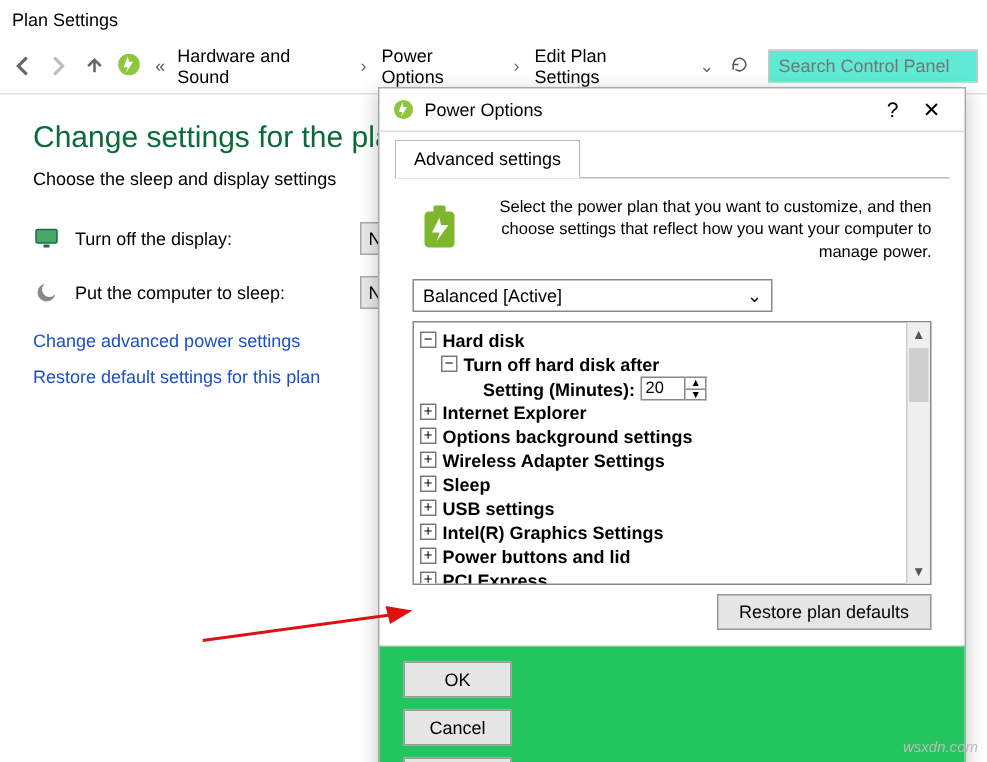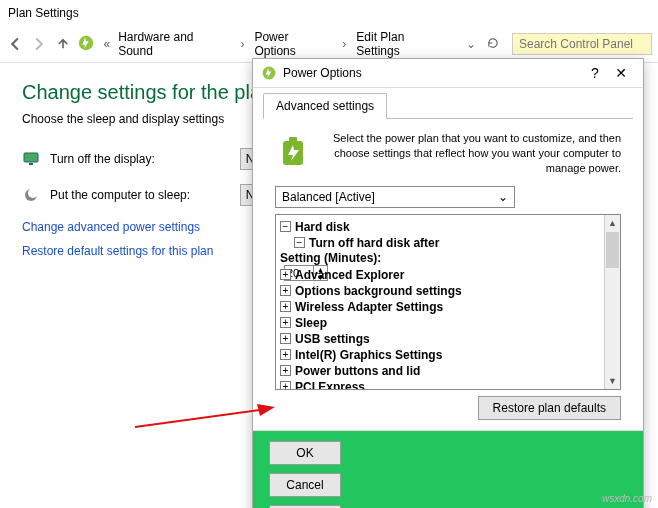--- a/index.html
+++ b/index.html
@@ -6,21 +6,21 @@
 body { margin: 0; background: #fff; font-size: 12px; color: #000; width: 658px; height: 508px; overflow: hidden; position: relative; }
 
 .window-title { padding: 6px 8px; font-size: 12px; }
 .toolbar { display: flex; align-items: center; padding: 4px 6px; gap: 6px; border-bottom: 1px solid #e0e0e0; }
 .toolbar .nav-arrow { width: 18px; height: 18px; display:flex; align-items:center; justify-content:center; color:#555; }
 .toolbar .sep { color:#555; margin:0 2px; }
 .toolbar .crumb { font-size:12px; }
 .toolbar .chev { margin:0 4px; color:#666; }
 .toolbar .spacer { flex:1; }
 .toolbar .refresh { width:20px; }
-.search { width:140px; height:22px; border:1px solid #ccc; padding:2px 6px; font-size:12px; color:#777; background:#fef9c3; }
+.search { width:140px; height:22px; border:1px solid #ccc; padding:2px 6px; font-size:12px; color:#777; background:#5eead4; }
 
 .page { padding: 18px 22px; }
 .page h1 { color:#0a6b3a; font-weight:400; font-size:20px; margin:0 0 8px; }
 .page .subtitle { font-size:12px; margin-bottom:22px; }
 .row { display:flex; align-items:center; margin-bottom:14px; gap:10px; }
 .row .icon { width:18px; height:18px; display:flex; align-items:center; justify-content:center; }
 .row .label { font-size:12px; width:180px; }
 .small-dd { width:20px; height:22px; border:1px solid #aaa; background:#e9e9e9; display:flex; align-items:center; justify-content:center; font-size:12px; }
 .link { color:#1a4fc7; text-decoration:none; font-size:12px; display:block; margin-bottom:10px; cursor:pointer; }
 
@@ -37,21 +37,21 @@
 .dlg-info { display:flex; gap:10px; margin:0 12px 10px;text-align:right; }
 .dlg-info .bigicon { width:40px; height:40px; flex-shrink:0; }
 .dlg-info .txt { font-size:11px; line-height:1.35; }
 .plan-dd { margin:0 12px 6px; width:240px; height:22px; border:1px solid #888; background:#fff; display:flex; align-items:center; padding:0 6px; font-size:12px; justify-content:space-between; }
 .tree-wrap { margin:0 12px; border:1px solid #888; height:176px; display:flex; }
 .tree { flex:1; padding:4px 4px; font-size:12px; overflow:hidden; }
 .tree-line { display:flex; align-items:center; height:16px; }
 .pm { width:11px; height:11px; border:1px solid #7a7a7a; display:flex; align-items:center; justify-content:center; font-size:10px; line-height:1; margin-right:4px; background:#fff; }
 .indent { display:inline-block; width:14px; }
 .tree-label { white-space:nowrap;font-weight:bold; }
-.setting-row { display:flex; align-items:flex-start;flex-direction:column; }
+.setting-row { display:flex; align-items:flex-end; }
 .spin { display:flex; align-items:center; margin-left:4px; }
 .spin input { width:30px; height:16px; border:1px solid #888; font-size:11px; padding:0 2px; }
 .spin .arrows { width:14px; height:16px; border:1px solid #888; border-left:none; display:flex; flex-direction:column; }
 .spin .arrows div { flex:1; font-size:7px; display:flex; align-items:center; justify-content:center; border-bottom:1px solid #888; }
 .spin .arrows div:last-child { border-bottom:none; }
 .vscroll { width:16px; border-left:1px solid #ccc; background:#f0f0f0; display:flex; flex-direction:column; }
 .vscroll .arr { height:16px; display:flex; align-items:center; justify-content:center; font-size:9px; color:#555; }
 .vscroll .thumb { flex:0 0 36px; background:#cfcfcf; margin:1px; }
 .vscroll .track { flex:1; }
 .restore-row { display:flex; justify-content:flex-end; margin:6px 12px 0; position:relative; }
@@ -190,21 +190,21 @@
           <div class="spin">
             <input value="20" style="">
             <div class="arrows">
                 <div>▲</div>
                 <div>▼</div>
               </div>
           </div>
         </div>
         <div class="tree-line">
             <span class="pm">+</span>
-            <span class="tree-label">Advanced Explorer</span>
+            <span class="tree-label">Internet Explorer</span>
           </div>
         <div class="tree-line">
             <span class="pm">+</span>
             <span class="tree-label">Options background settings</span>
           </div>
         <div class="tree-line">
             <span class="pm">+</span>
             <span class="tree-label">Wireless Adapter Settings</span>
           </div>
         <div class="tree-line">

